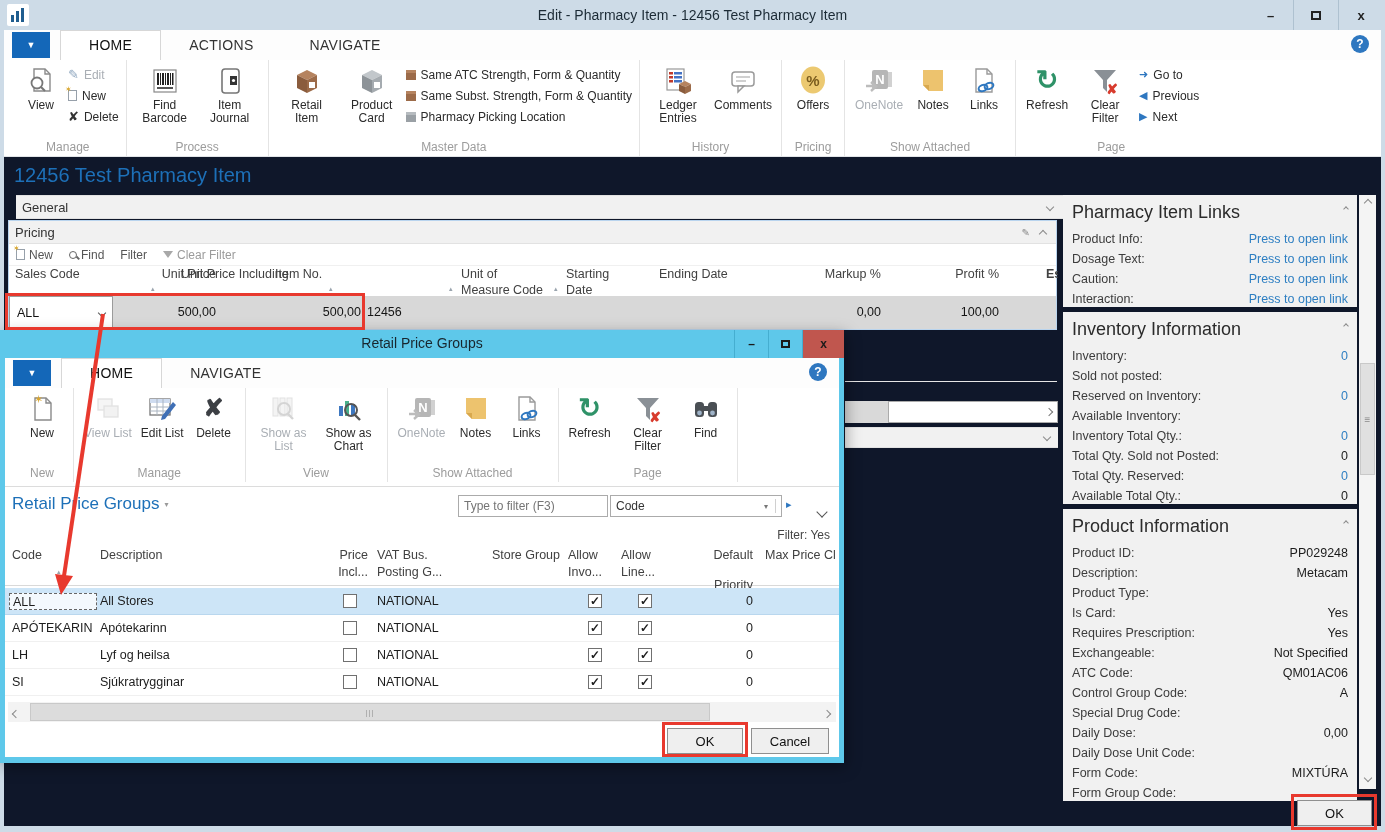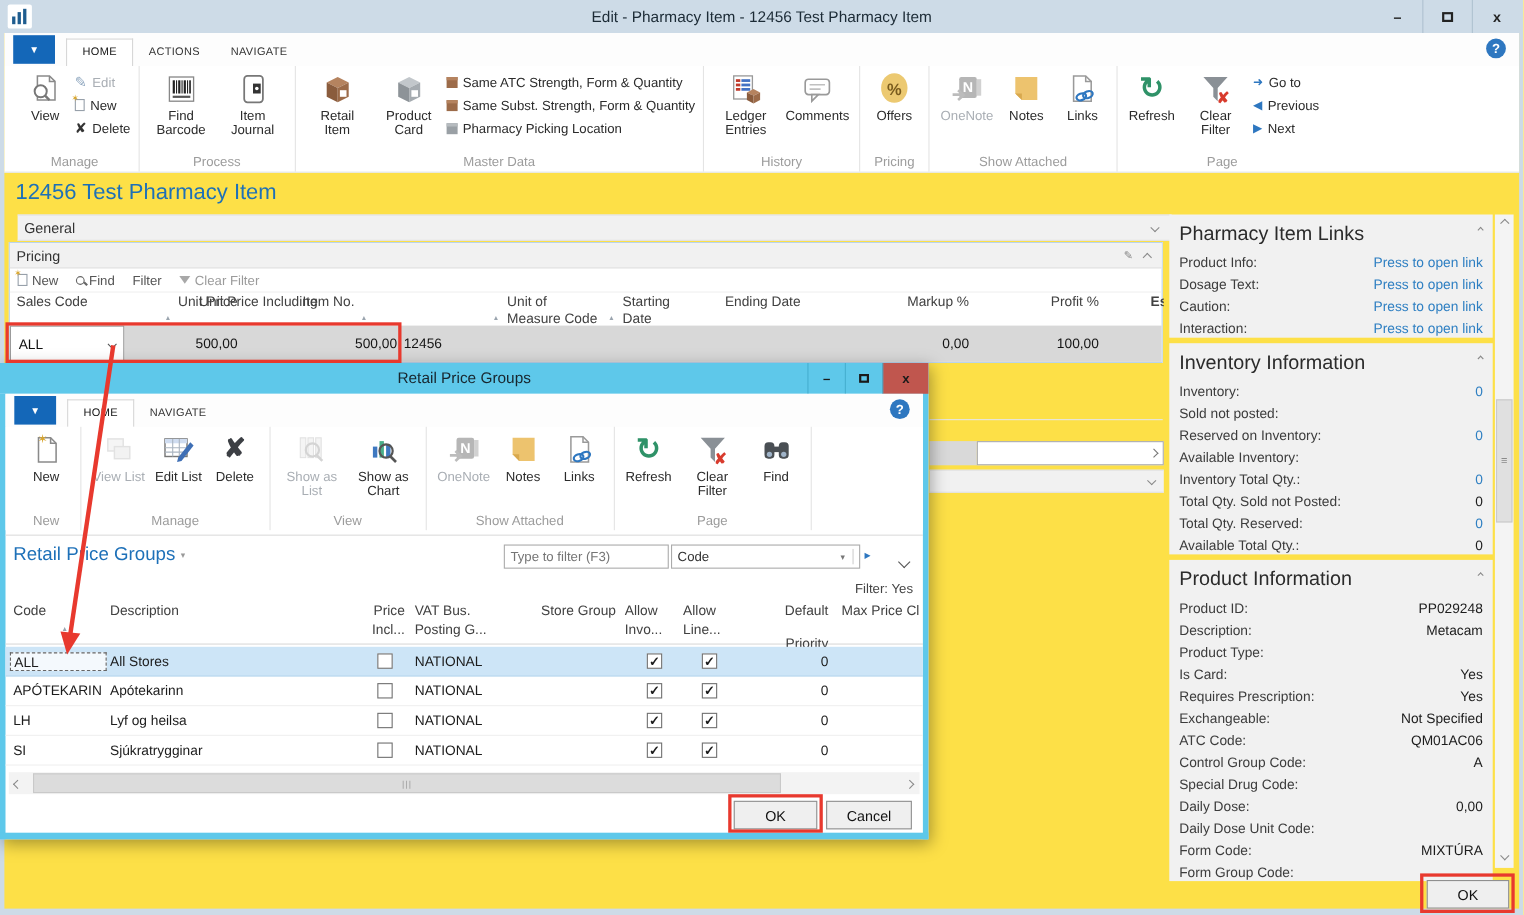--- a/index.html
+++ b/index.html
@@ -1,32 +1,32 @@
 <!DOCTYPE html>
 <html><head>
 <meta charset="utf-8">
 <style>
   * { margin:0; padding:0; box-sizing:border-box; }
   body { font-family:"Liberation Sans", sans-serif; background:#fff; }
-  #screen { position:relative; width:1385px; height:832px; background:#fde047; overflow:hidden; }
+  #screen { position:relative; width:1385px; height:832px; background:#0f172a; overflow:hidden; }
   .ab { position:absolute; }
 
   
   .titlebar { left:0; top:0; width:1385px; height:30px; background:#cddbe7; display:flex; align-items:center; }
   .titlebar .title { position:absolute; left:0; right:0; text-align:center; font-size:14px; color:#1c2b36; }
   .appicon { width:22px; height:22px; margin-left:7px; background:#fff; border-radius:2px; position:relative; z-index:2; }
   .appicon i { position:absolute; bottom:4px; background:#1f5d8f; width:3px; }
   .winbtns { position:absolute; right:2px; top:0; height:30px; display:flex; z-index:2; }
   .winbtn { width:45px; height:30px; display:flex; align-items:center; justify-content:center; font-size:13px; font-weight:bold; color:#222; border-left:1px solid #aec1d0; }
   .edge { background:#cddbe7; }
 
   
   .tabstrip { display:flex; align-items:flex-end; background:#fdfdfd; }
   .appmenu { width:38px; height:26px; background:#1467b8; color:#fff; display:flex; align-items:center; justify-content:center; font-size:9px; margin:0 10px 0 8px; align-self:center; cursor:pointer; }
-  .tab { padding:6px 14px 7px; font-size:10px; color:#333; letter-spacing:.3px; }
+  .tab { padding:6px 28px 7px; font-size:14px; color:#333; letter-spacing:.3px; }
   .tab.active { background:#fff; border:1px solid #d7d7d7; border-bottom:none; color:#111; }
   .helpicon { position:absolute; right:12px; top:5px; width:18px; height:18px; border-radius:50%; background:#2e77c0; color:#fff; font-size:12px; font-weight:bold; display:flex; align-items:center; justify-content:center; }
   .ribbon { display:flex; align-items:stretch; background:#fff; border-bottom:1px solid #e2e5e8; padding-left:6px; }
   .grp { display:flex; flex-direction:column; padding:2px 7px 0; border-right:1px solid #e4e4e4; }
   .grp-body { display:flex; align-items:flex-start; gap:3px; flex:1; }
   .grp-label { text-align:center; color:#9c9c9c; font-size:12px; height:17px; line-height:17px; }
   .bb { display:flex; flex-direction:column; align-items:center; gap:2px; padding:2px 3px 0; min-width:48px; max-width:62px; font-size:12px; color:#2b2b2b; line-height:1.12; text-align:center; }
   .bb .ic { height:33px; display:flex; align-items:center; justify-content:center; }
   .bb.dis { color:#a9aeb4; }
   .bb.dis .ic { opacity:.45; filter:grayscale(1); }

